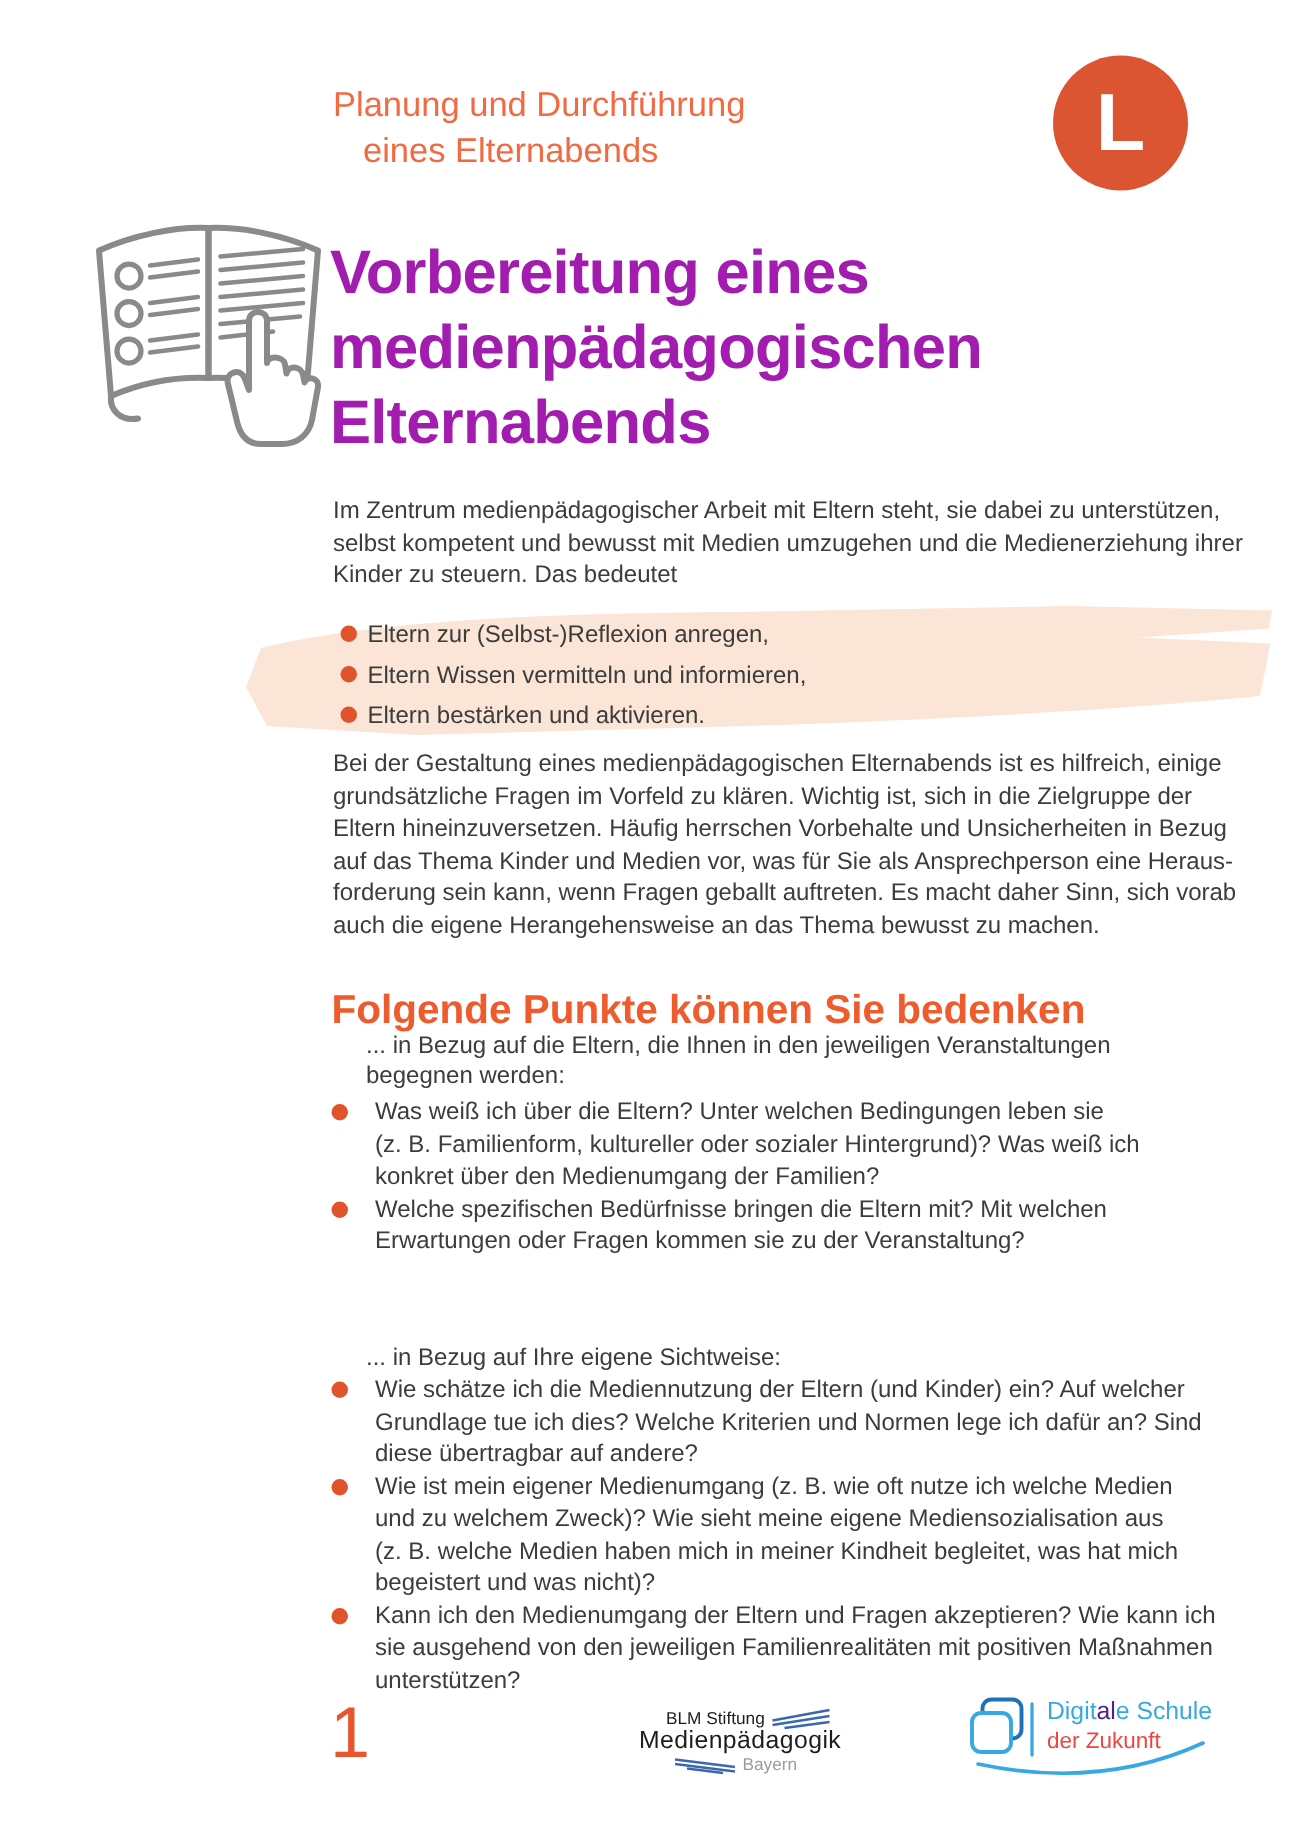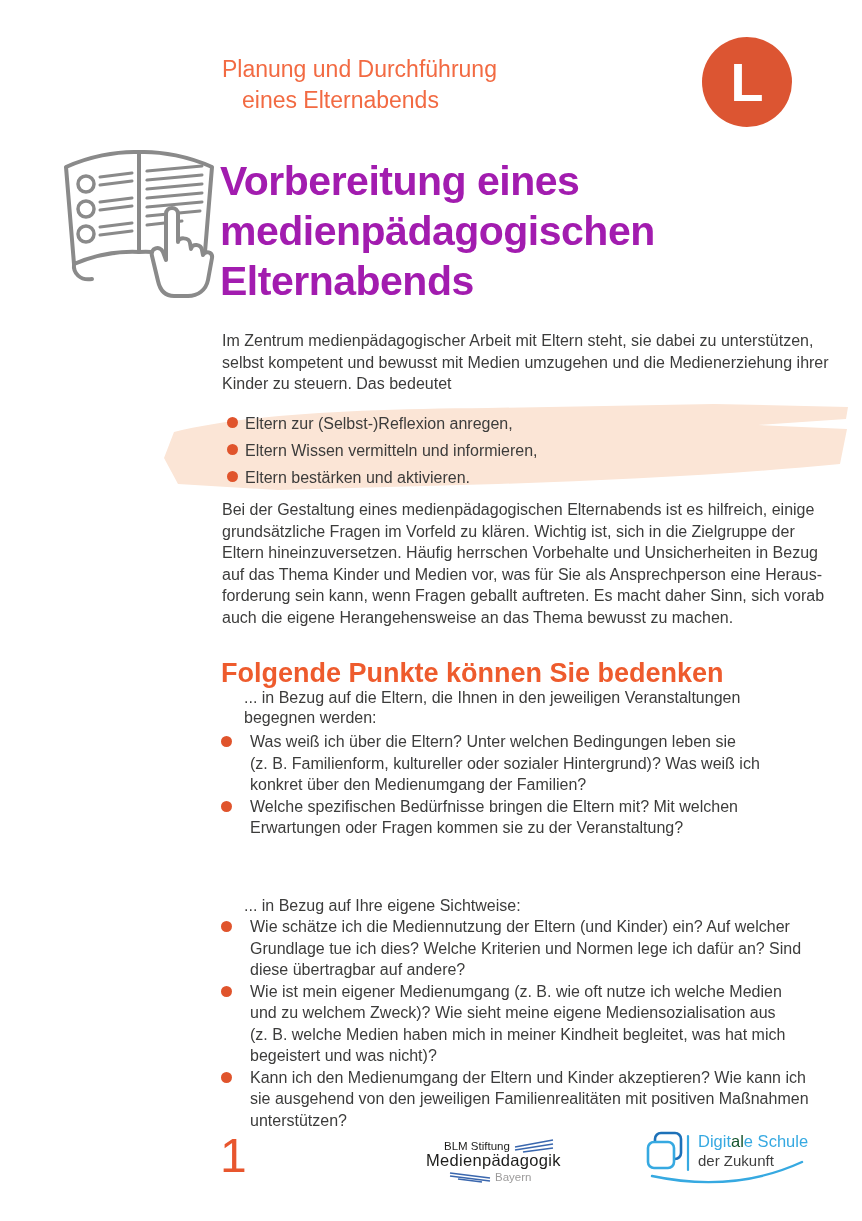--- a/index.html
+++ b/index.html
@@ -44,22 +44,22 @@
   .page-num{position:absolute;left:220px;top:1132px;font-size:48px;color:#E8562E;line-height:1;}
   .blm-logo{position:absolute;left:426px;top:1138px;width:160px;height:52px;}
   .blm-r1{position:absolute;left:18px;top:0;display:inline-flex;align-items:center;}
   .blm-r1 .t{font-size:11.5px;color:#1d1d1b;margin-right:3px;}
   .blm-r2{position:absolute;left:0;top:13px;font-size:16.5px;color:#1d1d1b;letter-spacing:0.3px;}
   .blm-r3{position:absolute;left:22px;top:33px;display:inline-flex;align-items:center;}
   .blm-r3 .t{font-size:11.5px;color:#9C9B9B;margin-left:3px;}
   .dsz-logo{position:absolute;left:644px;top:1126px;width:172px;height:64px;}
   .dsz-logo svg{position:absolute;left:0;top:0;}
   .dsz-t1{position:absolute;left:54px;top:6px;font-size:16.5px;color:#36A9E1;white-space:nowrap;}
-  .dsz-t1 .dk{color:#14532d;}
-  .dsz-t2{position:absolute;left:54px;top:26px;font-size:15px;color:#404040;white-space:nowrap;}
+  .dsz-t1 .dk{color:#4c1d95;}
+  .dsz-t2{position:absolute;left:54px;top:26px;font-size:15px;color:#ef4444;white-space:nowrap;}
 </style>
 </head>
 <body>
 
 <div class="page">
 
   <div class="eyebrow">
     <div class="l1">Planung und Durchführung</div>
     <div class="l2">eines Elternabends</div>
   </div>
@@ -160,21 +160,21 @@
     </div>
     <div class="row">
       <span class="dot"></span>
       <span class="txt">Wie ist mein eigener Medienumgang (z. B. wie oft nutze ich welche Medien
 und zu welchem Zweck)? Wie sieht meine eigene Mediensozialisation aus
 (z. B. welche Medien haben mich in meiner Kindheit begleitet, was hat mich
 begeistert und was nicht)?</span>
     </div>
     <div class="row">
       <span class="dot"></span>
-      <span class="txt">Kann ich den Medienumgang der Eltern und Kinder akzeptieren? Wie kann ich
+      <span class="txt">Kann ich den Medienumgang der Eltern und Fragen akzeptieren? Wie kann ich
 sie ausgehend von den jeweiligen Familienrealitäten mit positiven Maßnahmen
 unterstützen?</span>
     </div>
   </div>
 
   <div class="page-num">1</div>
 
   <div class="blm-logo">
     <div class="blm-r1">
       <span class="t">BLM Stiftung</span>

